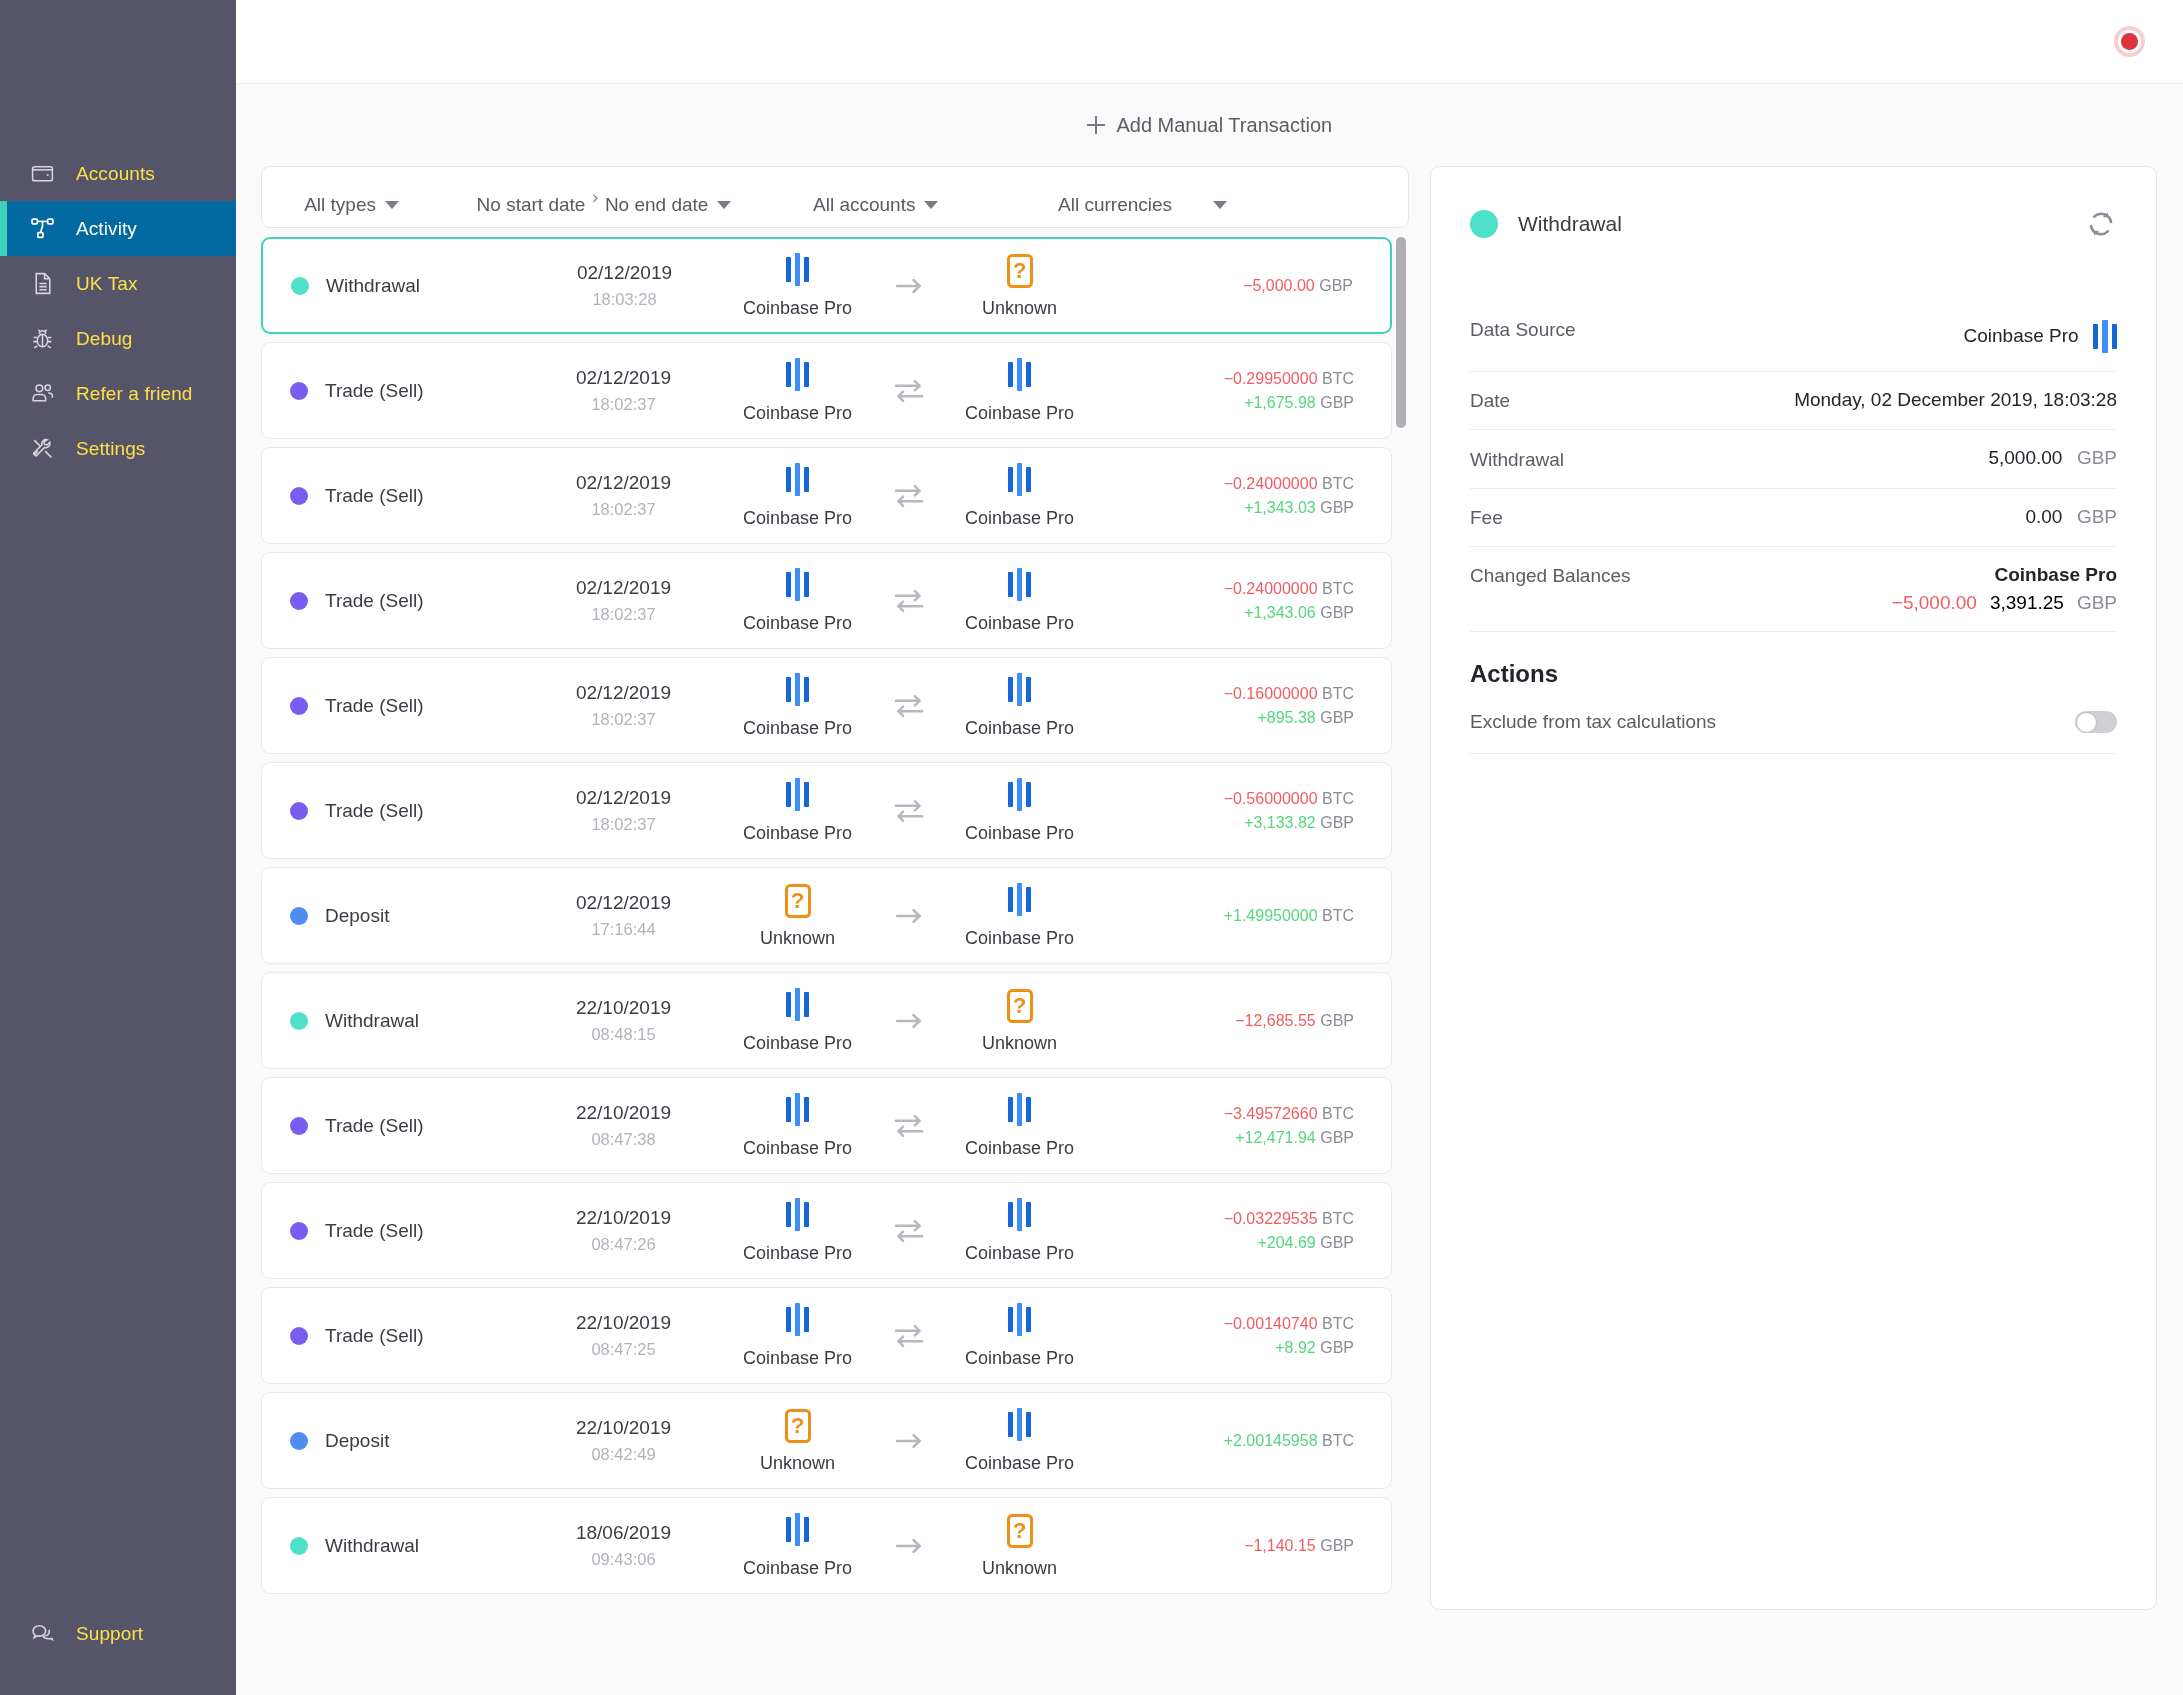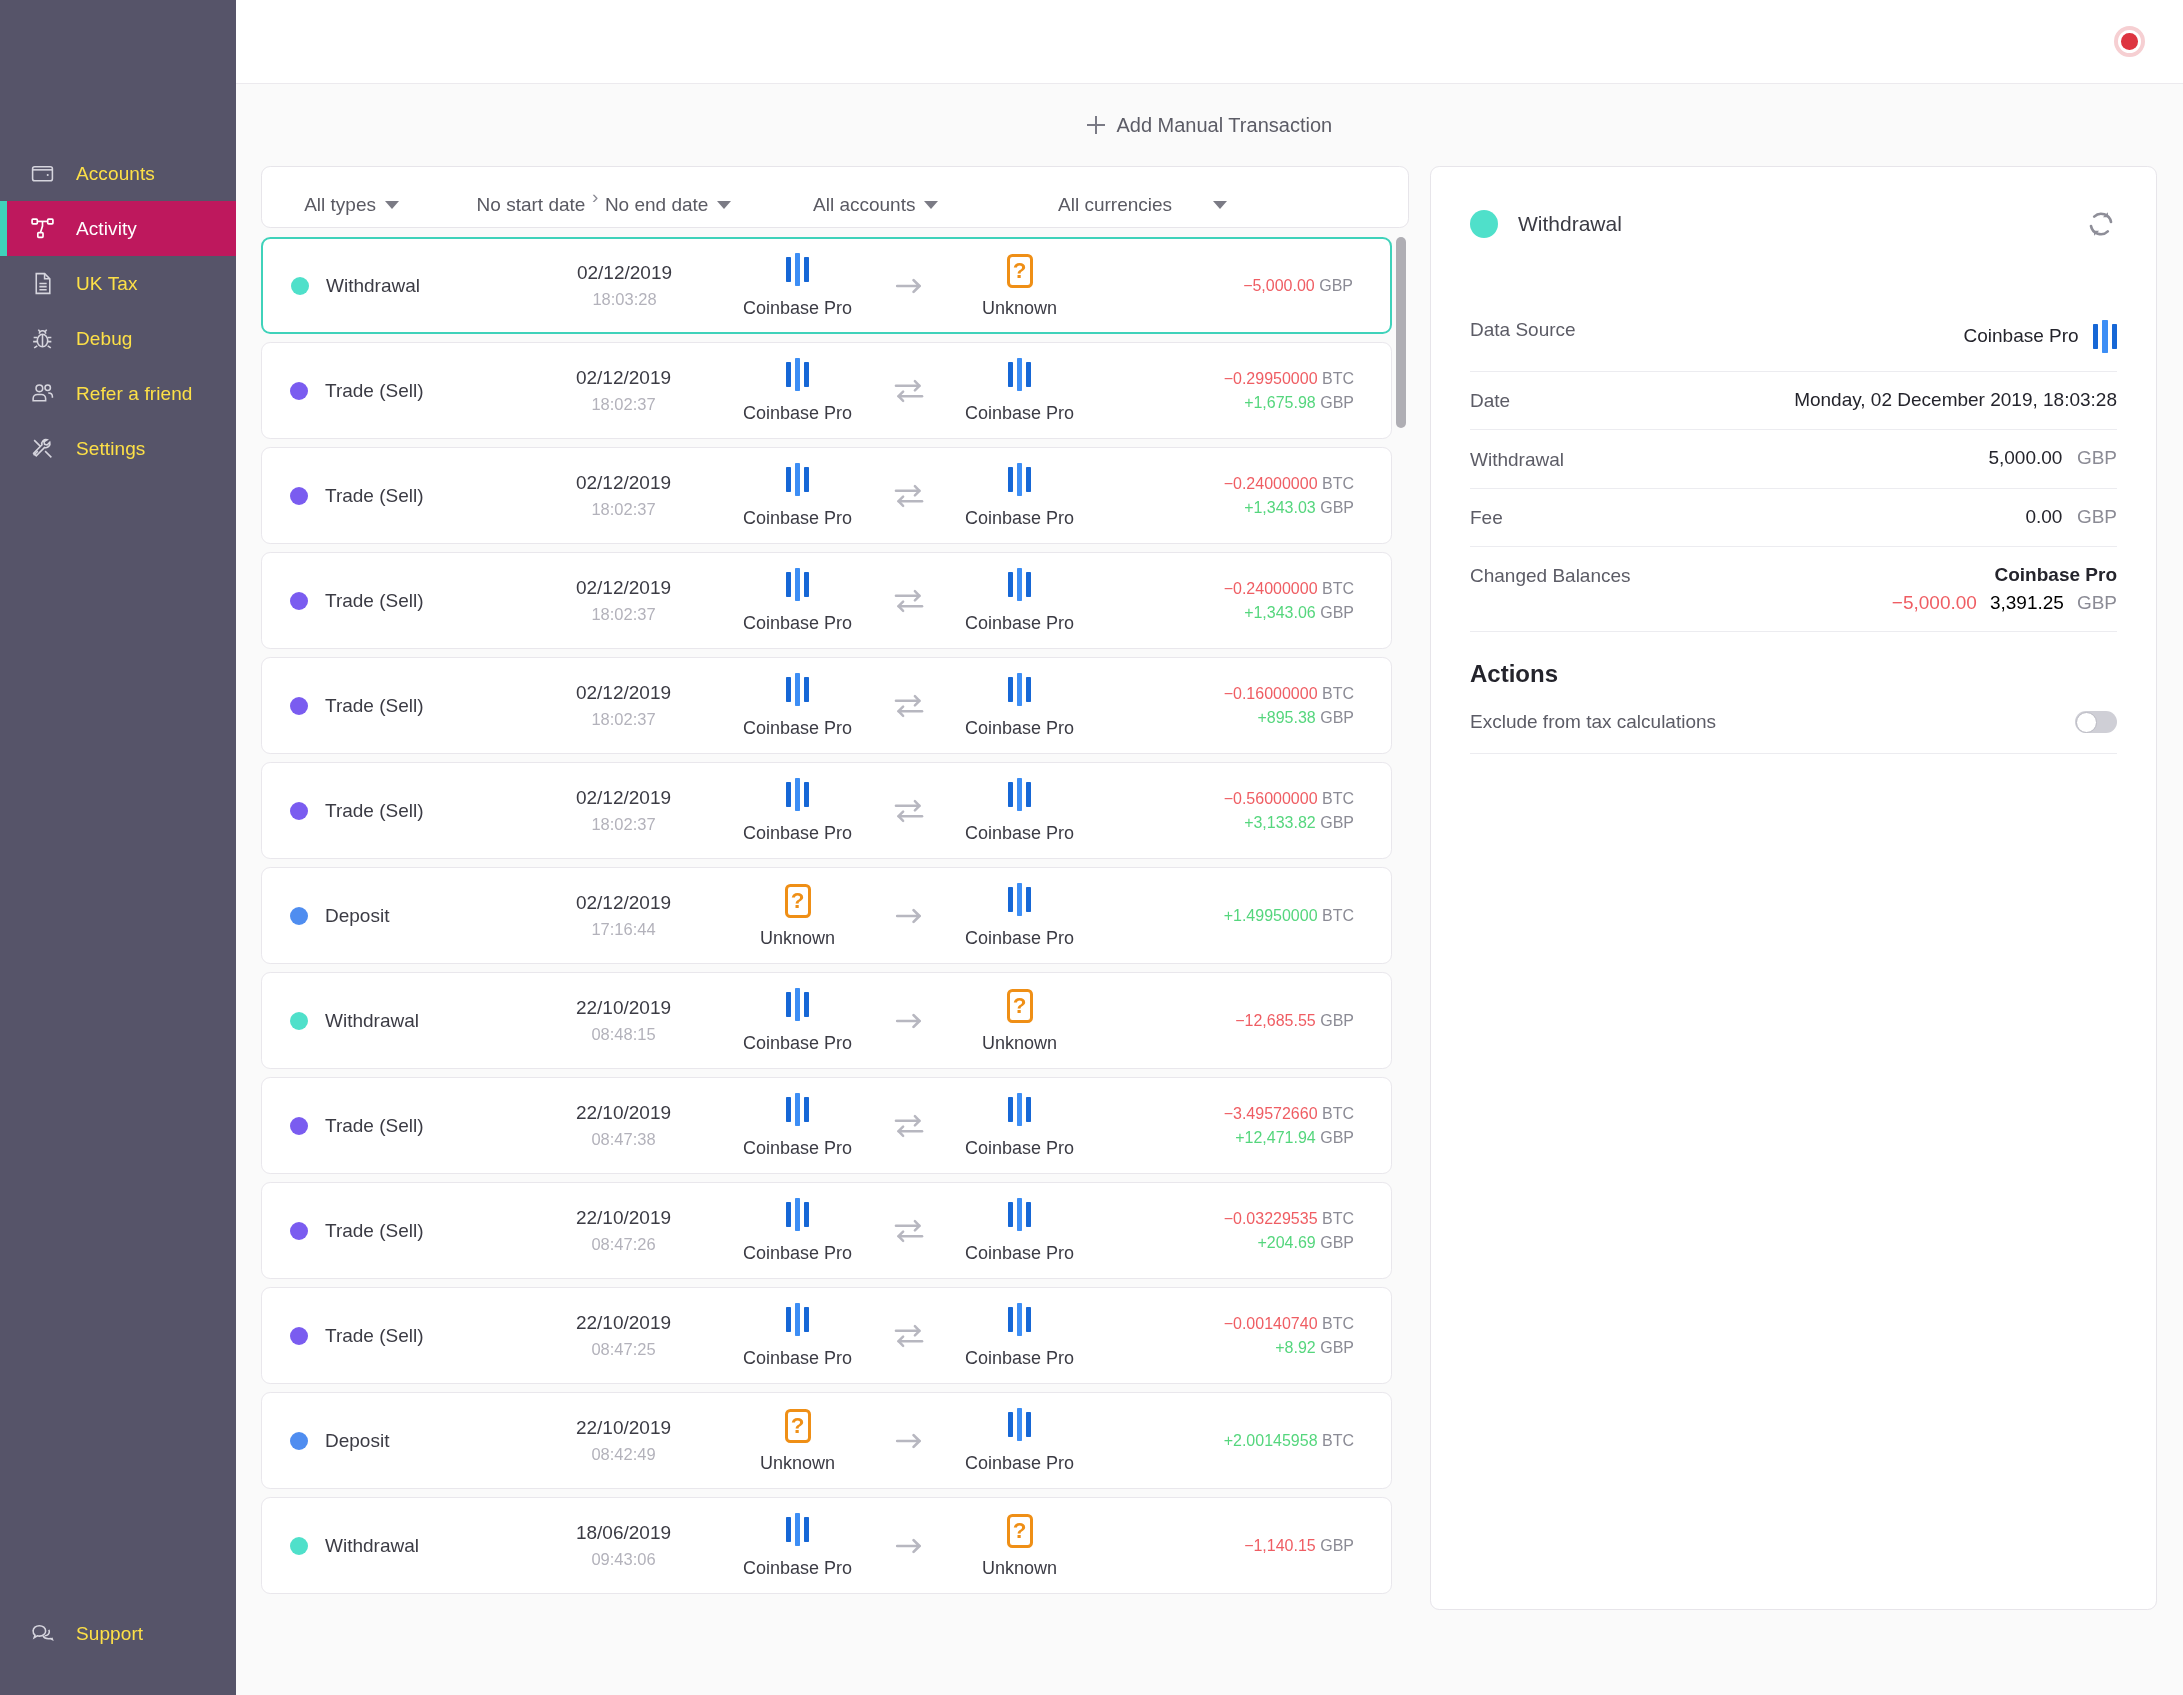--- a/index.html
+++ b/index.html
@@ -25,21 +25,21 @@
   .nav { display: flex; flex-direction: column; }
   .nav-item {
     height: 55px;
     display: flex; align-items: center;
     padding-left: 28px;
     position: relative;
     color: #fde047;
     font-size: 19px;
     letter-spacing: 0.1px;
   }
-  .nav-item.active { background: #be185d; color: #ffffff; }
+  .nav-item.active { background: #0369a1; color: #ffffff; }
   .nav-item.active::before {
     content: ""; position: absolute; left: 0; top: 0; bottom: 0;
     width: 7.2px; background: #3fd2ba;
   }
   .nav-icon {
     width: 29px; height: 29px;
     margin-right: 19px;
     display: flex; align-items: center; justify-content: center;
     flex: 0 0 29px;
   }

